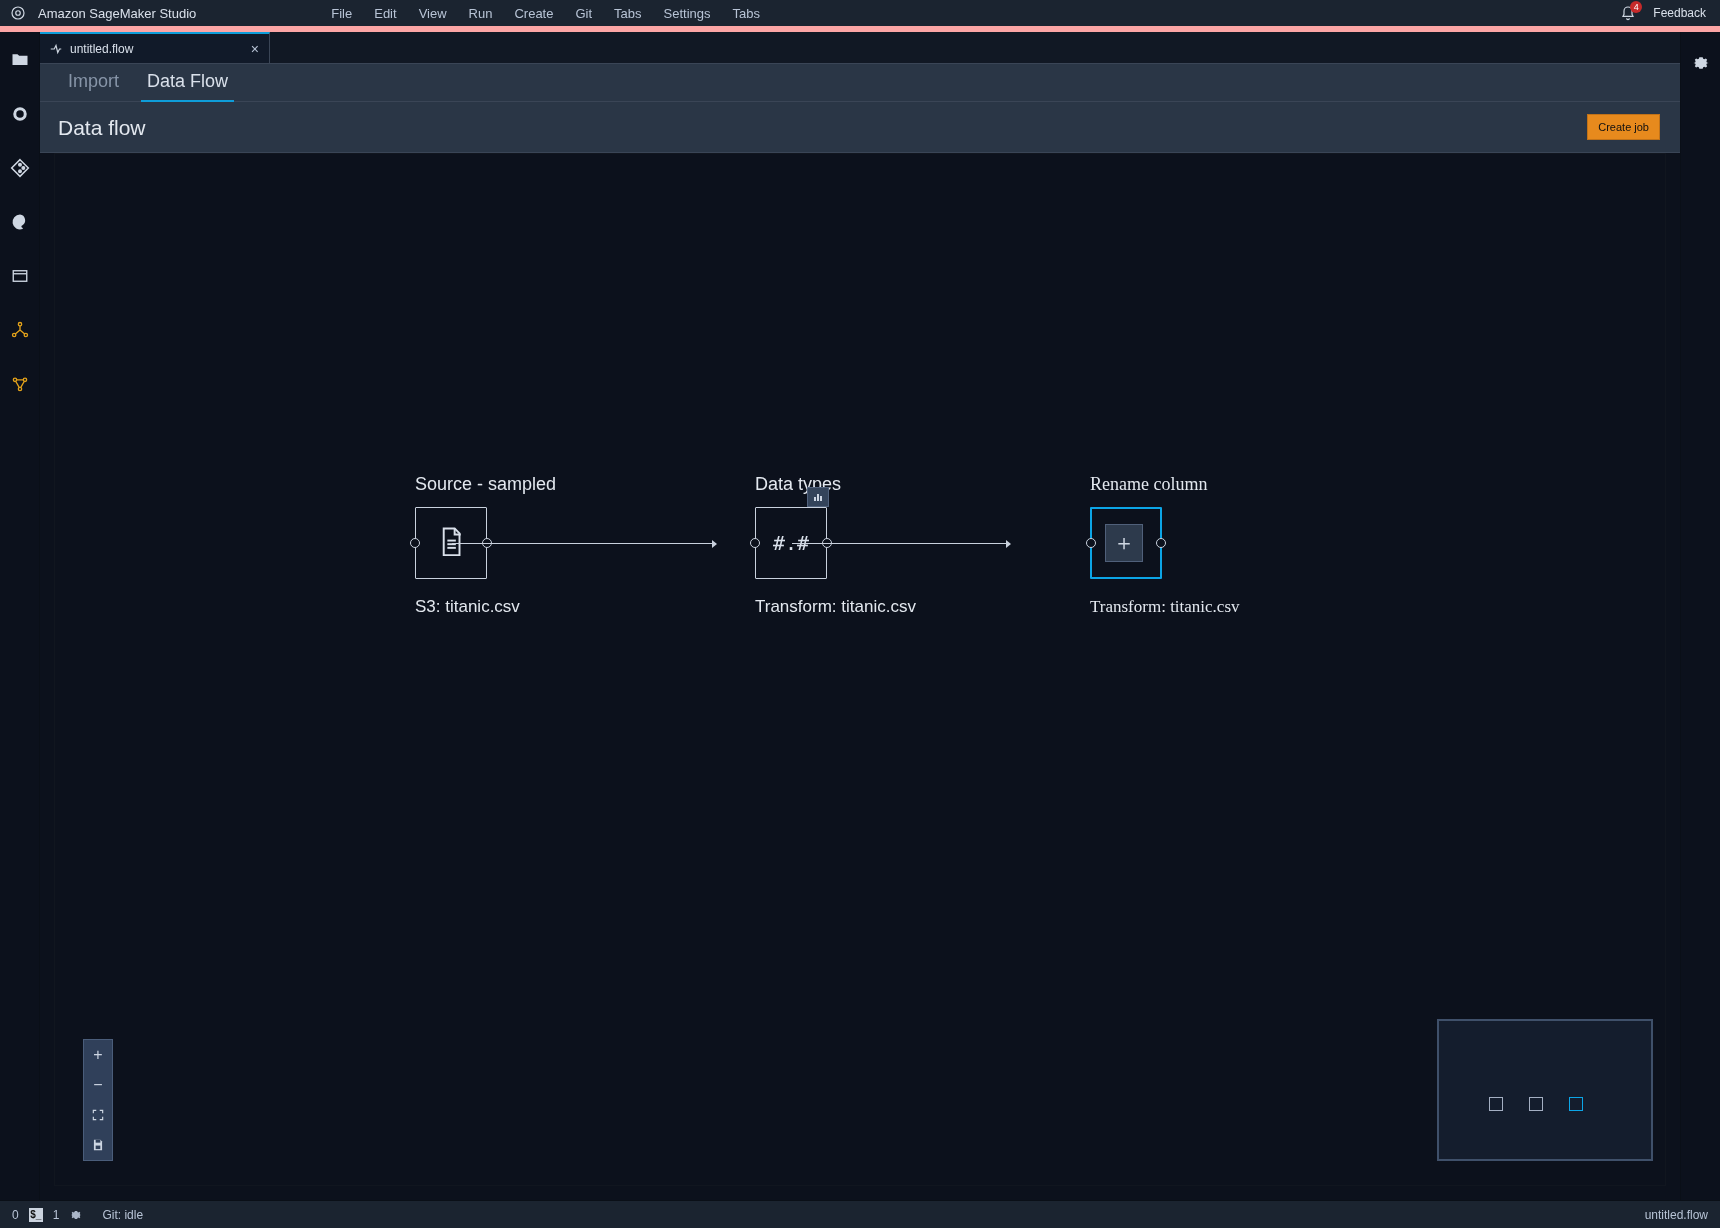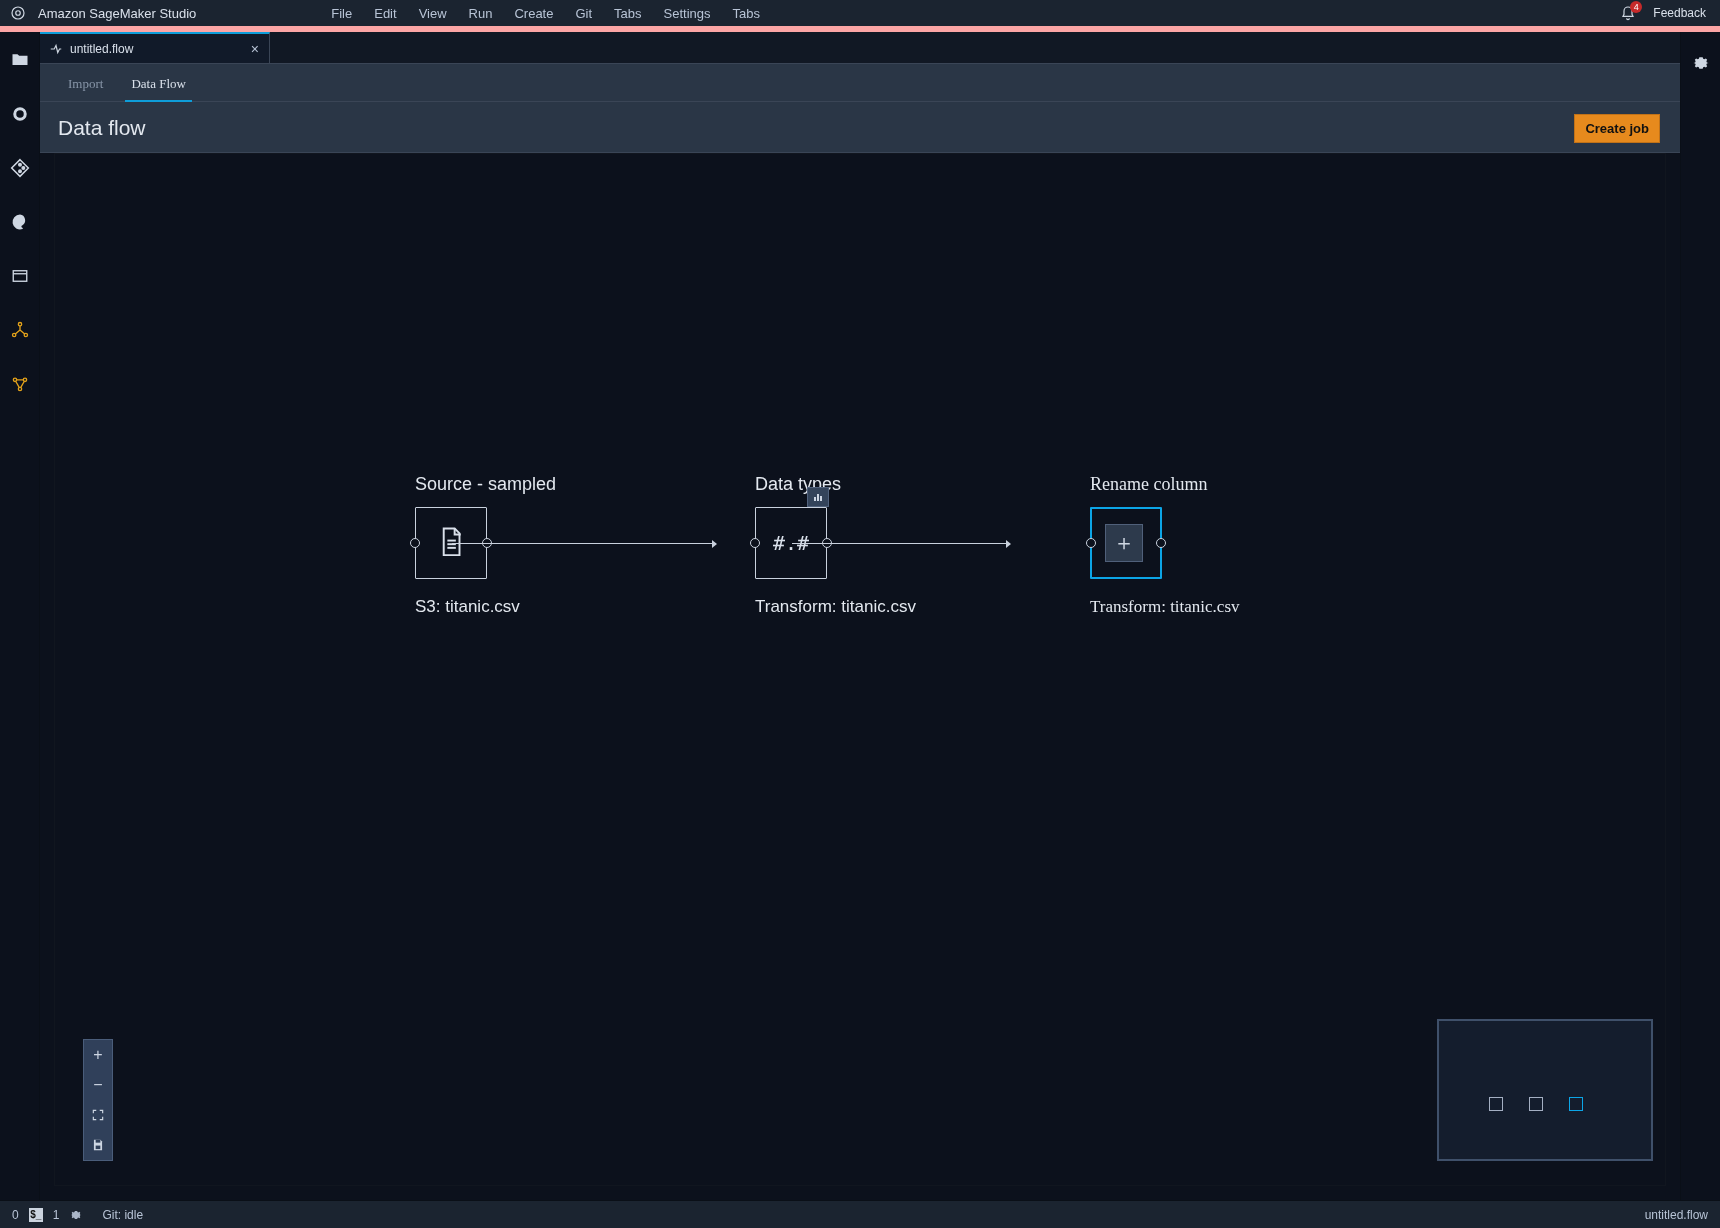--- a/index.html
+++ b/index.html
@@ -44,28 +44,28 @@
   .rail-right .ric{width:22px;height:22px;color:var(--side-icon);display:flex;align-items:center;justify-content:center;cursor:default;}
   
   .work{position:absolute;left:40px;right:40px;top:32px;bottom:28px;display:flex;flex-direction:column;background:var(--bg-page);}
   
   .tabrow{height:32px;background:var(--tab-bar);border-bottom:1px solid var(--border);display:flex;align-items:stretch;}
   .filetab{display:flex;align-items:center;background:#111a29;border-top:2px solid var(--accent);border-right:1px solid var(--border);padding:0 10px 0 8px;min-width:230px;color:var(--text-bright);font-size:12px;position:relative;}
   .filetab .tabicon{width:16px;height:16px;margin-right:6px;display:flex;align-items:center;justify-content:center;}
   .filetab .close{margin-left:auto;color:var(--text);font-size:14px;line-height:1;}
   
   .dw-tabs{height:38px;background:var(--bg-header);display:flex;align-items:flex-end;padding:0 14px;border-bottom:1px solid var(--border);}
-  .dw-tab{padding:0 14px 9px 14px;font-size:13px;color:var(--text-dim);position:relative;cursor:default;font-family:Liberation Serif, serif;}
+  .dw-tab{padding:0 14px 9px 14px;font-size:18px;color:var(--text-dim);position:relative;cursor:default;}
   .dw-tab.active{color:var(--text-bright);}
   .dw-tab.active::after{content:"";position:absolute;left:8px;right:8px;bottom:-1px;height:2px;background:var(--accent);}
   
   .dw-header{background:var(--bg-header);padding:14px 18px 12px 18px;border-bottom:1px solid var(--border);position:relative;}
   .dw-title{font-size:21px;color:#e3e8ef;font-weight:400;}
   .dw-sub{font-size:12px;color:var(--text-dim);margin-top:6px;}
-  .create-btn{position:absolute;right:20px;top:12px;background:var(--orange);border:1px solid var(--orange-dim);color:#111;font-size:13px;padding:6px 10px;cursor:default;font-weight:bold;}
+  .create-btn{position:absolute;right:20px;top:12px;background:var(--orange);border:1px solid var(--orange-dim);color:#111;font-size:11px;padding:6px 10px;cursor:default;}
   
   .canvas-wrap{position:relative;flex:1;padding:14px 14px 14px 14px;}
   .canvas{position:absolute;left:14px;right:14px;top:0;bottom:14px;background:var(--bg-main);border:1px solid #11161f;}
   
   .node-group{position:absolute;width:300px;margin-left:40px;}
   .node-title{font-size:18px;color:#e3e8ef;margin-bottom:12px;}
   .node-box{width:72px;height:72px;border:1.5px solid #c9d1dd;background:transparent;border-radius:1px;position:relative;display:flex;align-items:center;justify-content:center;}
   .node-box.selected{border:2.5px solid var(--selected);}
   .node-sub{font-size:17px;color:#e3e8ef;margin-top:18px;}
   .port{width:10px;height:10px;border:1.5px solid #c9d1dd;border-radius:50%;background:var(--bg-main);position:absolute;top:50%;transform:translateY(-50%);}

